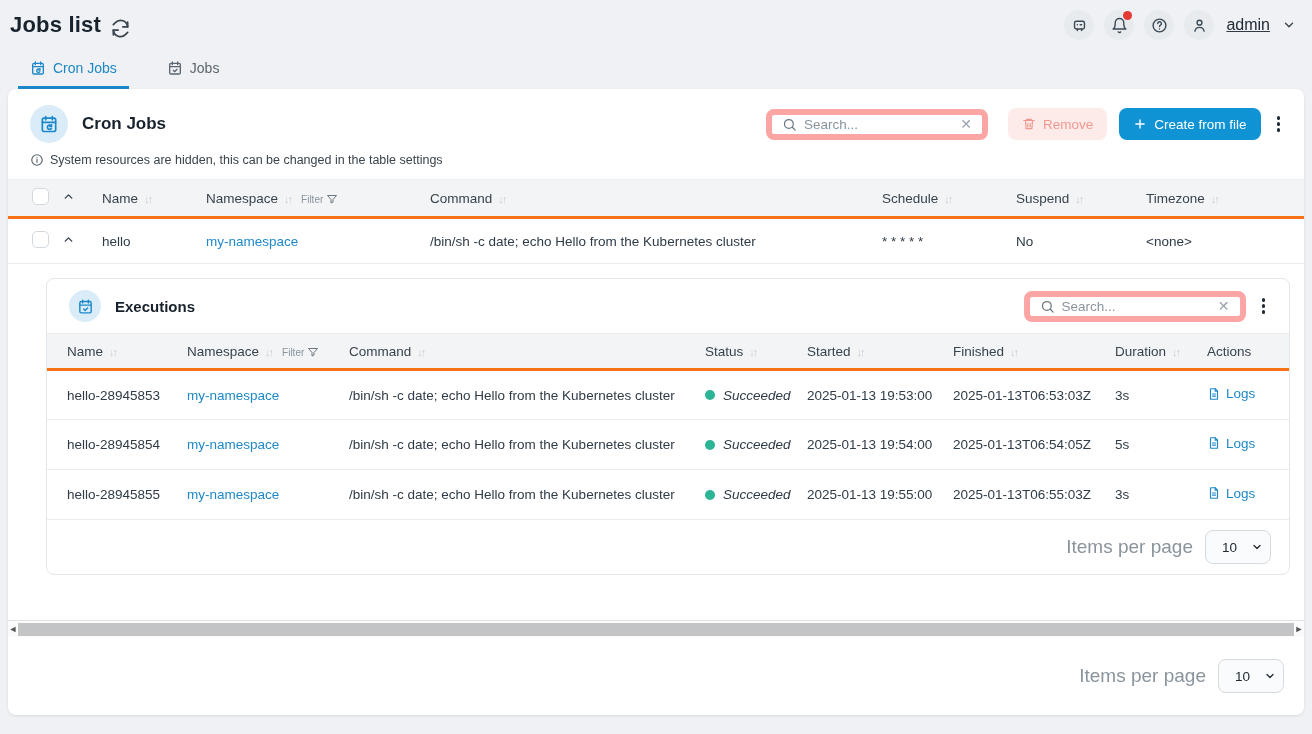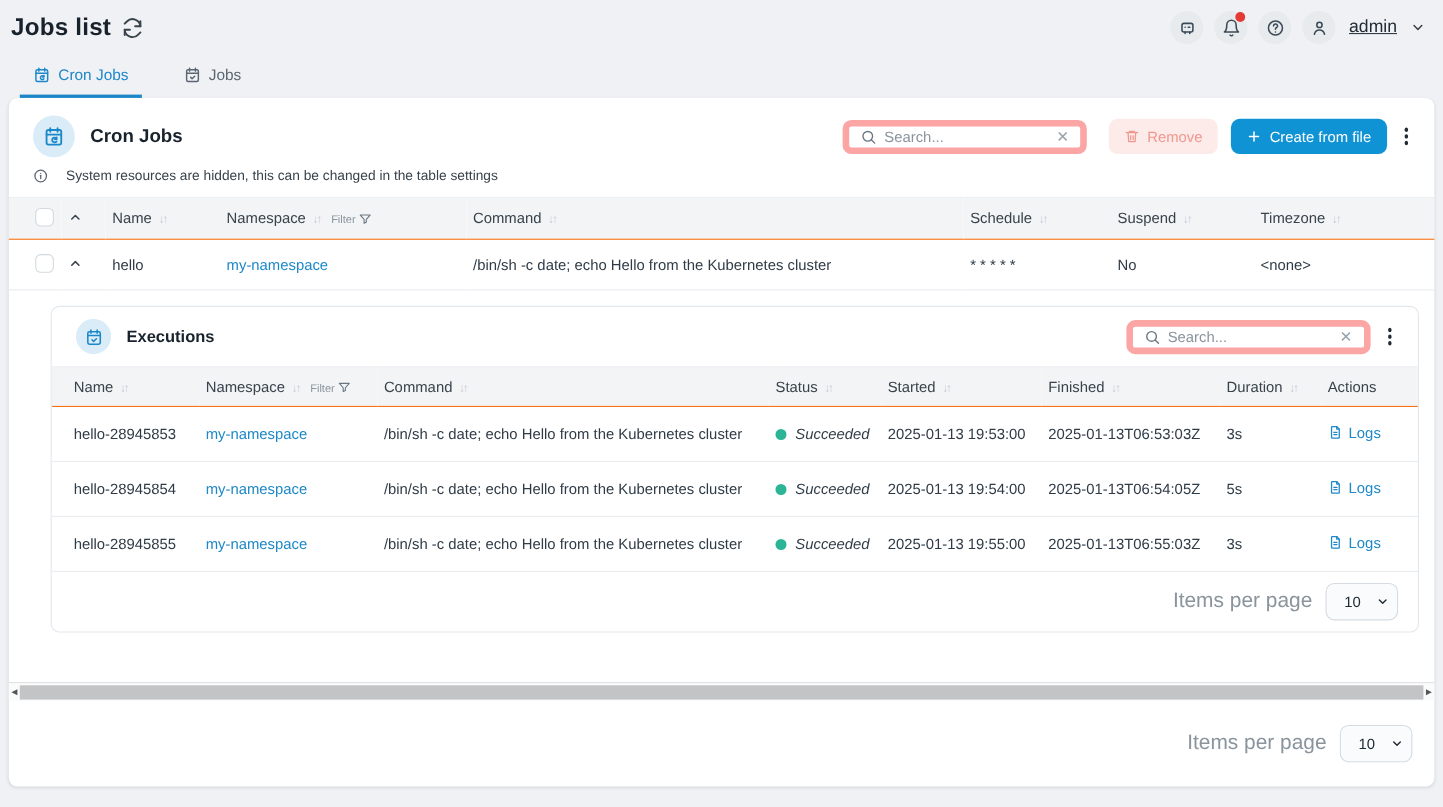--- a/index.html
+++ b/index.html
@@ -5,21 +5,21 @@
   * { box-sizing: border-box; margin: 0; padding: 0; }
   html,body { width:1312px; height:734px; overflow:hidden; }
   body {
     font-family: "Liberation Sans", "DejaVu Sans", sans-serif;
     background:#eff1f4;
     color:#2f3b46;
     font-size:13.5px;
   }
   
   .top-header { display:flex; align-items:center; justify-content:space-between; padding:10px 16px 0 10px; }
-  .page-title-wrap { display:flex; align-items:center; gap:10px; }
+  .page-title-wrap { display:flex; align-items:flex-end; gap:10px; }
   .page-title { font-size:22px; font-weight:bold; color:#18222c; letter-spacing:.2px; }
   .refresh-btn { background:none; border:none; cursor:pointer; display:flex; align-items:center; color:#39434c; }
   .header-actions { display:flex; align-items:center; gap:10px;text-decoration:underline; }
   .icon-circle { width:30px; height:30px; border-radius:50%; background:#e8ebee; display:flex; align-items:center; justify-content:center; color:#3a4a56; position:relative; border:none; cursor:pointer; }
   .notif-dot { position:absolute; top:1px; right:2px; width:9px; height:9px; border-radius:50%; background:#e53935; }
   .username { font-size:16px; color:#212b35; margin:0 2px 0 2px; }
   .chev-down { color:#39434c; display:flex; align-items:center; cursor:pointer; background:none; border:none; }
   
   .tabs { display:flex; gap:26px; margin:16px 0 0 18px; }
   .tab { display:flex; align-items:center; gap:7px; padding:4px 12px 10px 12px; font-size:14px; color:#5b6670; cursor:pointer; background:none; border:none; border-bottom:3px solid transparent; }
@@ -33,27 +33,27 @@
   .spacer { flex:1; }
   .search-box { display:flex; align-items:center; width:222px; height:31px; border:6px solid #fca5a5; border-radius:8px; padding:0 8px 0 10px; background:#fff; color:#8a949d; }
   .search-box input { border:none; outline:none; flex:1; font-size:13.5px; font-family:inherit; color:#2f3b46; background:transparent; min-width:0; }
   .search-box input::placeholder { color:#8a949d; }
   .clear-x { background:none; border:none; color:#9aa3ab; font-size:14px; cursor:pointer; padding:0 2px; }
   .btn { height:32px; border:none; border-radius:8px; font-size:13.5px; font-family:inherit; display:flex; align-items:center; gap:7px; padding:0 14px; cursor:pointer; }
   .btn-remove { background:#fcebe9; color:#f0988f; margin-left:20px; cursor:default; }
   .btn-create { background:#0f93d4; color:#fff; margin-left:12px; font-weight:500; }
   .kebab { background:none; border:none; cursor:pointer; margin:0 4px 0 10px; padding:2px 6px; color:#212b35; display:flex; flex-direction:column; gap:2.5px; }
   .kebab i { width:3.5px; height:3.5px; border-radius:50%; background:#212b35; display:block; }
-  .info-line { display:flex; align-items:center; gap:16px; padding:4px 0 12px 22px; font-size:12.5px; color:#39434c; }
+  .info-line { display:flex; align-items:center; gap:6px; padding:4px 0 12px 22px; font-size:12.5px; color:#39434c; }
   .info-line svg { color:#5b6670; flex:0 0 auto; }
   
   table { width:100%; border-collapse:collapse; table-layout:fixed; }
   thead th { background:#f2f4f6; font-weight:500; color:#39434c; text-align:left; font-size:13.5px; height:38px; padding:0 6px; white-space:nowrap; overflow:hidden; }
   tbody td { height:46px; padding:0 6px; border-bottom:1px solid #e8ecef; font-size:13.5px; color:#2f3b46; white-space:nowrap; overflow:hidden; }
-  thead th { border-bottom:1px solid #f97316; border-top:1px solid #eceff1; }
+  thead th { border-bottom:3px solid #f97316; border-top:1px solid #eceff1; }
   .sort { color:#c6ced5; font-size:11px; letter-spacing:-2px; margin-left:6px; }
   .filter-lbl { color:#8a949d; font-size:10px; margin-left:10px; }
   .funnel { color:#6b7680; margin-left:3px; vertical-align:-2px; }
   .checkbox { width:17px; height:17px; border:1.5px solid #d2d9de; border-radius:5px; display:inline-block; background:#fff; cursor:pointer; }
   .row-chevron { color:#39434c; background:none; border:none; cursor:pointer; display:inline-flex; }
   .link { color:#1e88c8; cursor:pointer; text-decoration:none; }
   .status-cell { display:flex; align-items:center; gap:8px; height:100%;font-style:italic; }
   .status-dot { width:10px; height:10px; border-radius:50%; background:#2bb596; flex:0 0 auto; }
   .logs-link { display:inline-flex; align-items:center; gap:5px; color:#1e88c8; cursor:pointer; text-decoration:none; }
   

